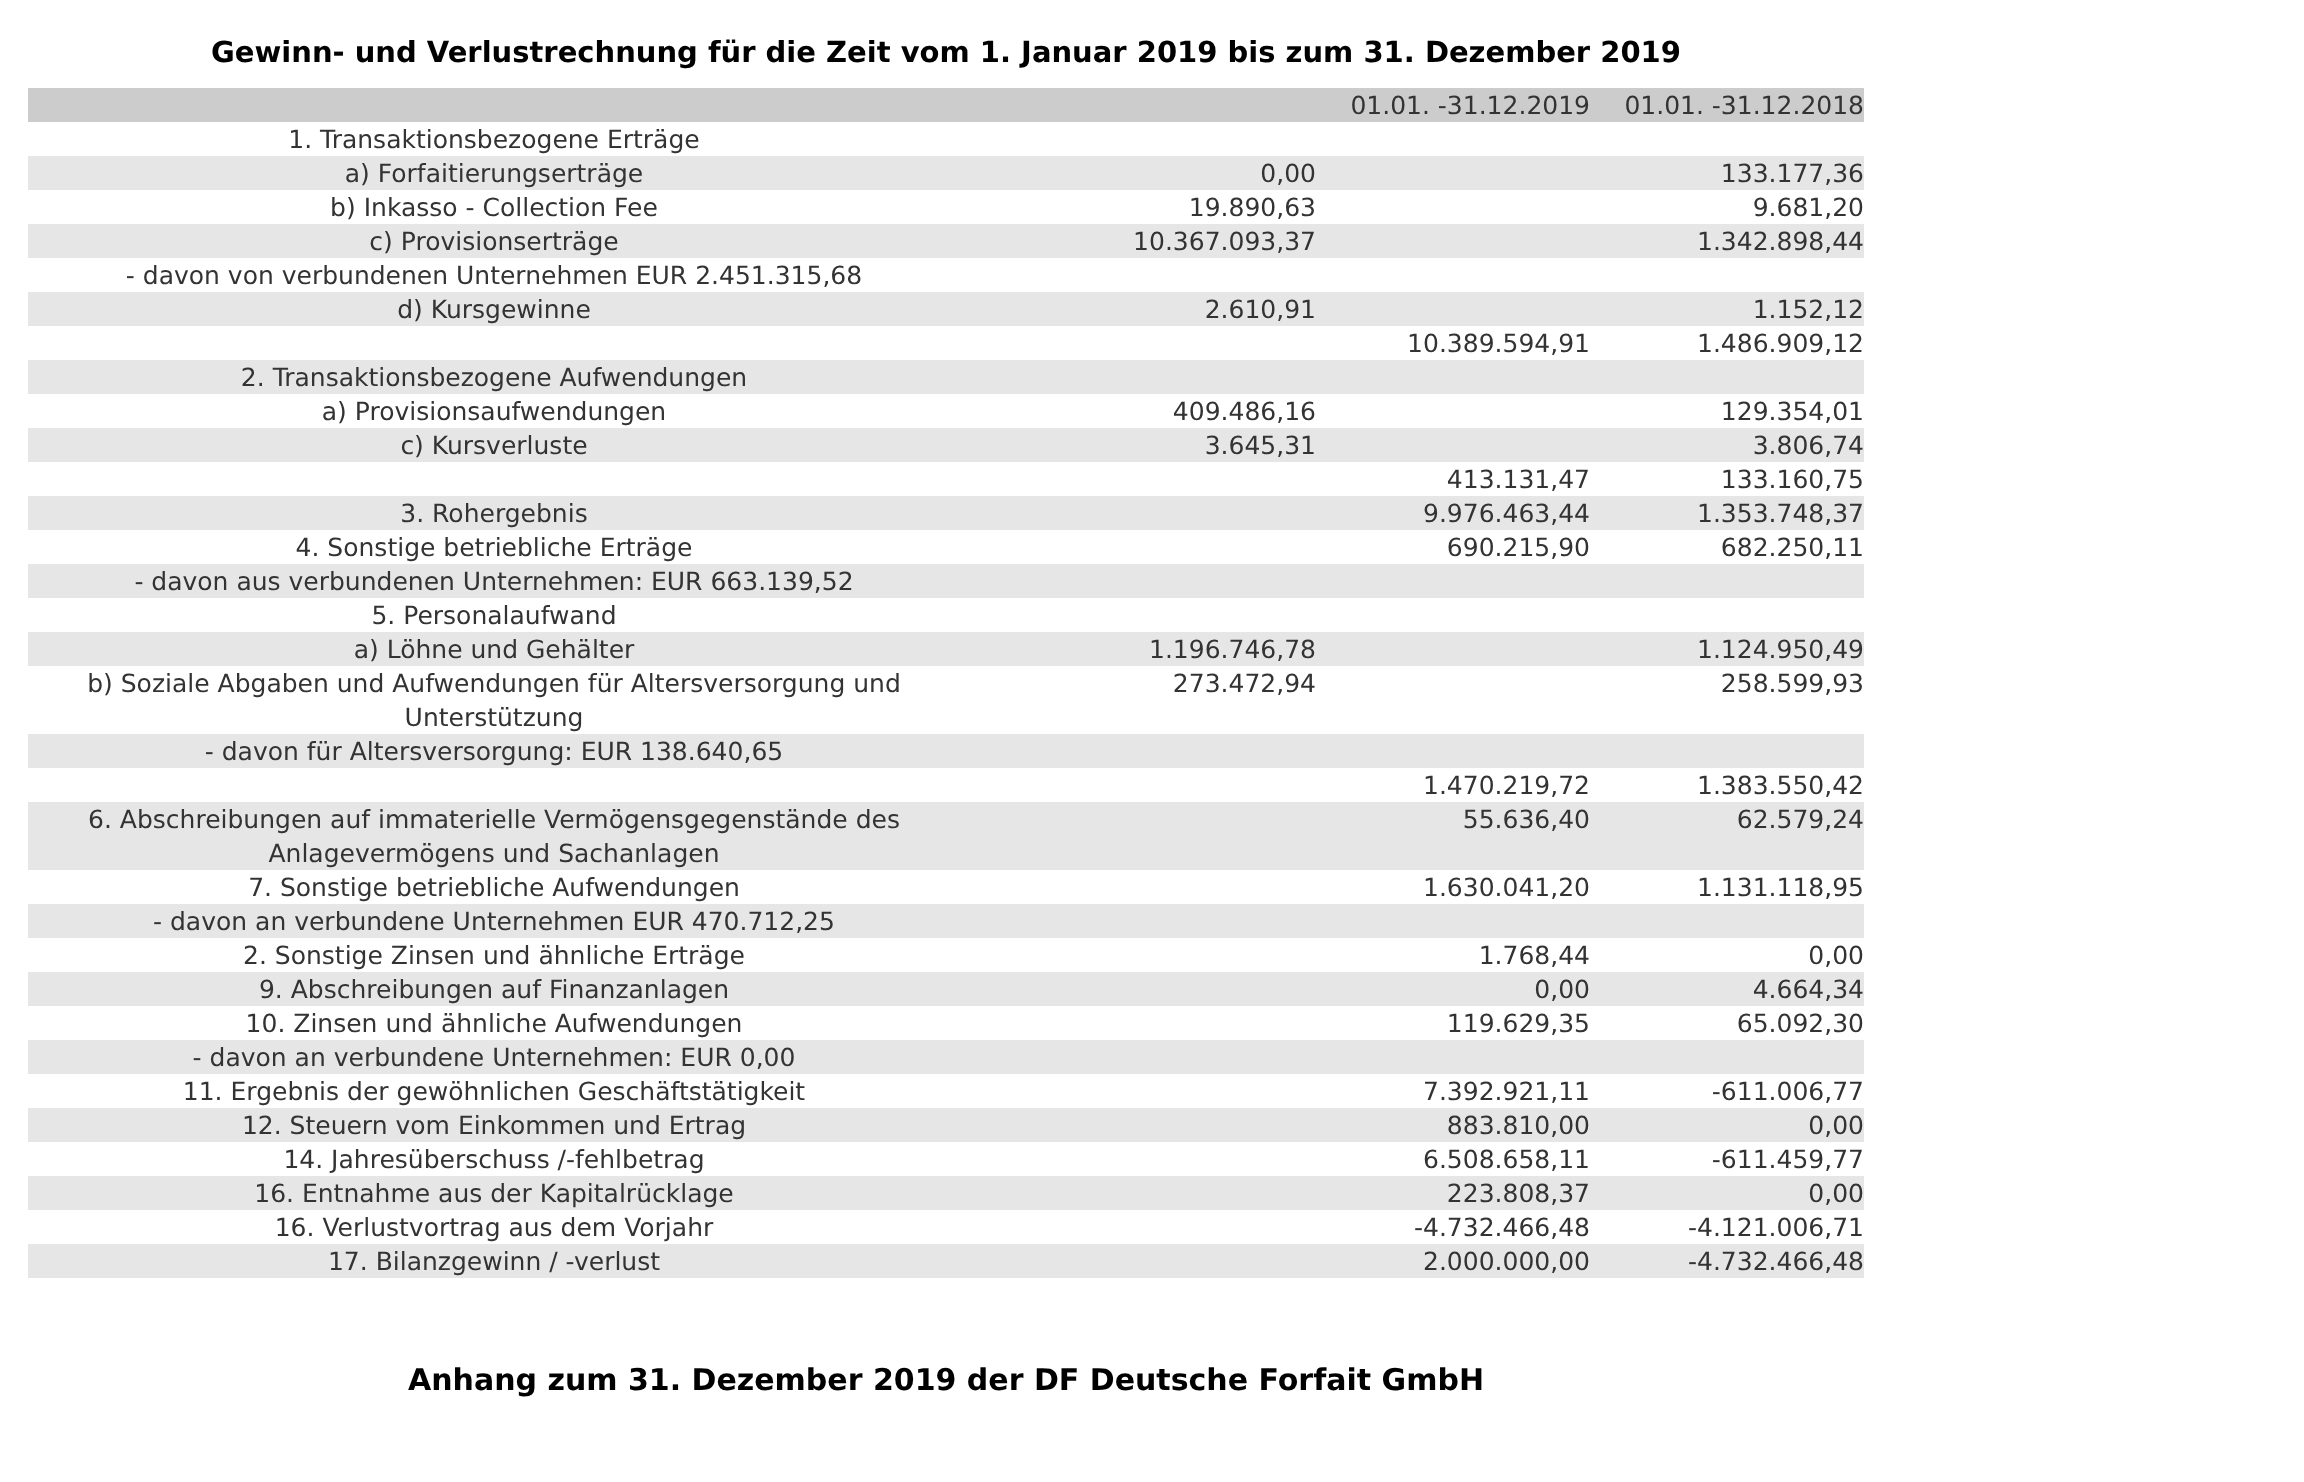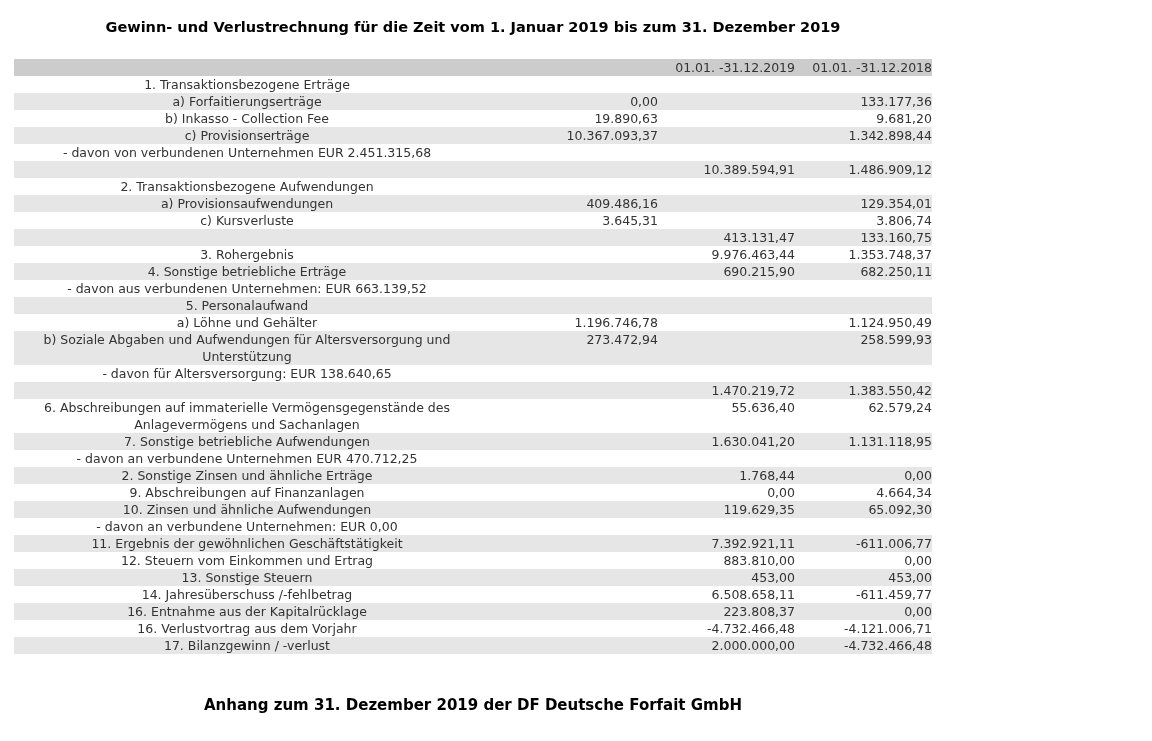--- a/index.html
+++ b/index.html
@@ -10,21 +10,21 @@
   }
   *{box-sizing:border-box;margin:0;padding:0;}
   html,body{background:#ffffff;}
   body{
     width:1152px;height:741px;overflow:hidden;
     font-family:"DejaVu Sans","Liberation Sans",sans-serif;
     color:var(--text);
   }
   .content{margin-left:14px;width:918px;}
   .doc-title{
-    padding-top:19px;margin-bottom:23px;
+    padding-top:19px;margin-bottom:8px;
     text-align:center;
     font-size:14.5px;font-weight:bold;line-height:17px;
     color:var(--title-color);
     white-space:nowrap;
   }
   table.pnl{
     width:918px;border-collapse:collapse;table-layout:fixed;
     font-size:12.5px;
   }
   table.pnl td{
@@ -93,20 +93,26 @@
           <td class="num"></td>
           <td class="num">1.342.898,44</td>
         </tr>
         <tr>
           <td class="lbl">- davon von verbundenen Unternehmen EUR 2.451.315,68</td>
           <td class="num"></td>
           <td class="num"></td>
           <td class="num"></td>
         </tr>
         <tr>
+          <td class="lbl">d) Kursgewinne</td>
+          <td class="num">2.610,91</td>
+          <td class="num"></td>
+          <td class="num">1.152,12</td>
+        </tr>
+        <tr>
           <td class="lbl"></td>
           <td class="num"></td>
           <td class="num">10.389.594,91</td>
           <td class="num">1.486.909,12</td>
         </tr>
         <tr>
           <td class="lbl">2. Transaktionsbezogene Aufwendungen</td>
           <td class="num"></td>
           <td class="num"></td>
           <td class="num"></td>
@@ -225,26 +231,20 @@
           <td class="num">7.392.921,11</td>
           <td class="num">-611.006,77</td>
         </tr>
         <tr>
           <td class="lbl">12. Steuern vom Einkommen und Ertrag</td>
           <td class="num"></td>
           <td class="num">883.810,00</td>
           <td class="num">0,00</td>
         </tr>
         <tr>
-          <td class="lbl">13. Sonstige Steuern</td>
-          <td class="num"></td>
-          <td class="num">453,00</td>
-          <td class="num">453,00</td>
-        </tr>
-        <tr>
           <td class="lbl">14. Jahresüberschuss /-fehlbetrag</td>
           <td class="num"></td>
           <td class="num">6.508.658,11</td>
           <td class="num">-611.459,77</td>
         </tr>
         <tr>
           <td class="lbl">16. Entnahme aus der Kapitalrücklage</td>
           <td class="num"></td>
           <td class="num">223.808,37</td>
           <td class="num">0,00</td>

